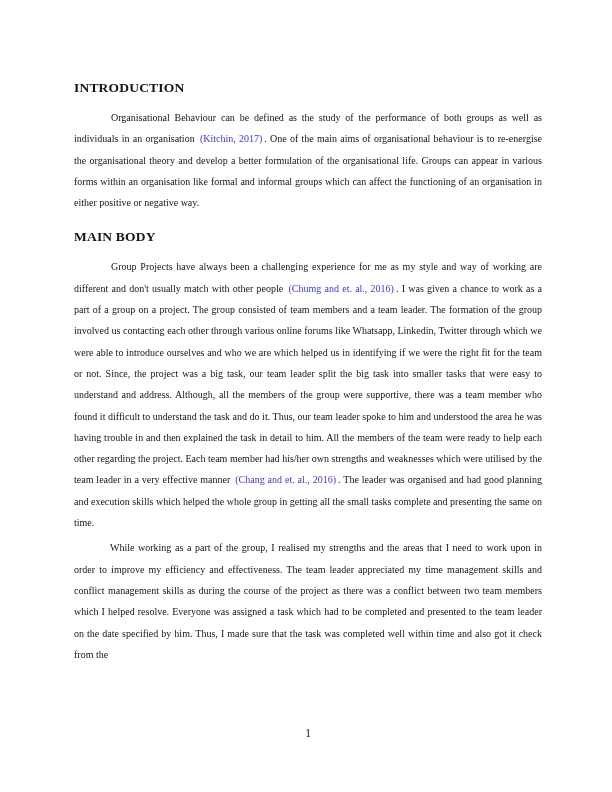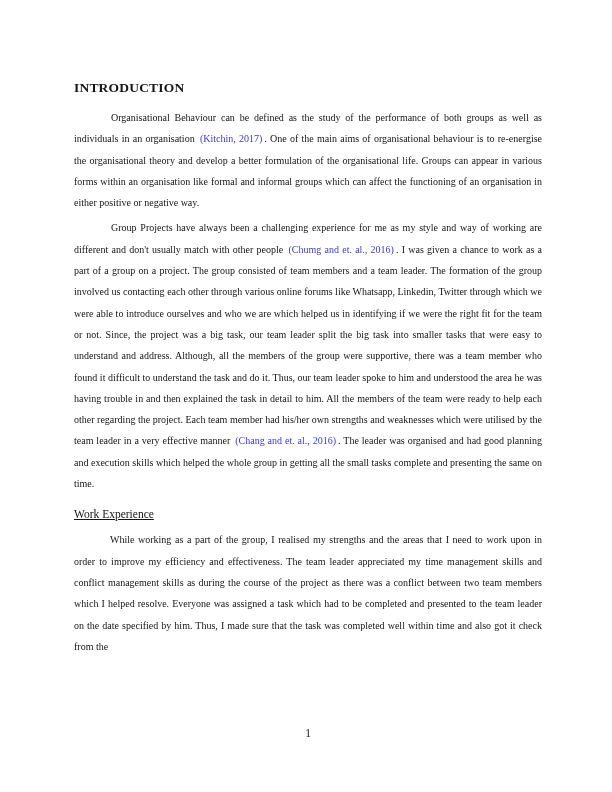--- a/index.html
+++ b/index.html
@@ -56,23 +56,23 @@
 </head>
 <body>
 
 <div class="page">
   <div class="content">
 
     <h1 class="heading first">INTRODUCTION</h1>
 
     <p class="para"><span class="seg">Organisational Behaviour can be defined as the study of the performance of both groups as well as individuals in an organisation </span><span class="seg cite" style="color: rgb(59, 59, 200);">(Kitchin, 2017)</span><span class="seg">. One of the main aims of organisational behaviour is to re-energise the organisational theory and develop a better formulation of the organisational life. Groups can appear in various forms within an organisation like formal and informal groups which can affect the functioning of an organisation in either positive or negative way.</span></p>
 
+    <h1 class="heading">MAIN BODY</h1>
 
     <p class="para"><span class="seg">Group Projects have always been a challenging experience for me as my style and way of working are different and don't usually match with other people </span><span class="seg cite" style="color: rgb(59, 59, 200);">(Chumg and et. al., 2016)</span><span class="seg">. I was given a chance to work as a part of a group on a project. The group consisted of  team members and a team leader. The formation of the group involved us contacting each other through various online forums like Whatsapp, Linkedin, Twitter through which we were able to introduce ourselves and who we are which helped us in identifying if we were the right fit for the team or not. Since, the project was a big task, our team leader split the big task into smaller tasks that were easy to understand and address. Although, all the members of the group were supportive, there was a team member who found it difficult to understand the task and do it. Thus, our team leader spoke to him and understood the area he was having trouble in and then explained the task in detail to him. All the members of the team were ready to help each other regarding the project. Each team member had his/her own strengths and weaknesses which were utilised by the team leader in a very effective manner </span><span class="seg cite" style="color: rgb(59, 59, 200);">(Chang and et. al., 2016)</span><span class="seg">. The leader was organised and had good planning and execution skills which helped the whole group in getting all the small tasks complete and presenting the same on time.</span></p>
 
-    <h2 class="subheading">Work Experience</h2>
 
     <p class="para">While working as a part of the group, I realised my strengths and the areas that I need to work upon in order to improve my efficiency and effectiveness. The team leader appreciated my time management skills and conflict management skills as during the course of the project as there was a conflict between two team members which I helped resolve. Everyone was assigned a task which had to be completed and presented to the team leader on the date specified by him. Thus, I made sure that the task was completed well within time and also got it check from the</p>
 
   </div>
 
   <div class="page-number">1</div>
 </div>
 
 </body></html>

